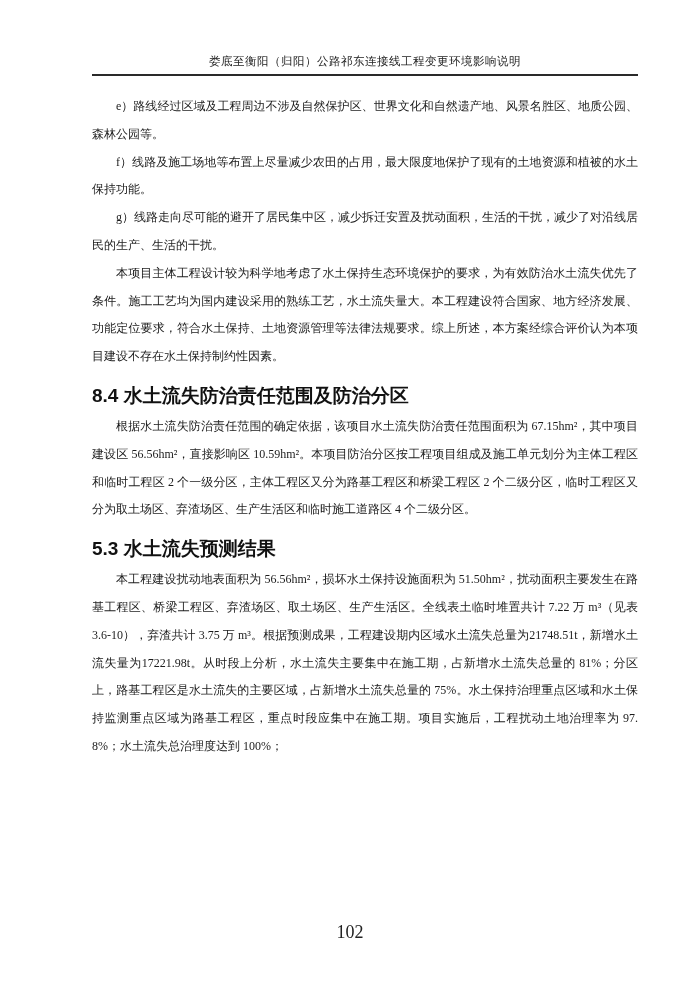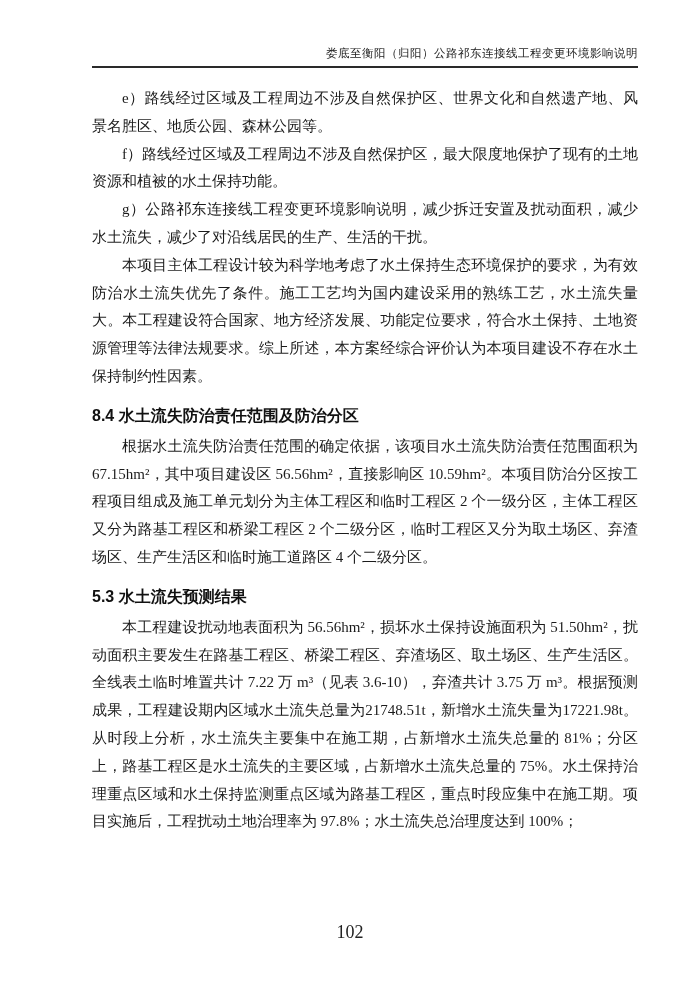--- a/index.html
+++ b/index.html
@@ -14,47 +14,48 @@
     background: #ffffff;
     color: #1b1b1b;
     font-family: "Liberation Serif", "DejaVu Serif", serif;
     box-sizing: border-box;
     overflow: hidden;
   }
   .running-header {
     padding: 46px 62px 0 92px;
   }
   .running-header .header-text {
-    text-align: right;
+    text-align: center;
     font-size: 11.5px;
     line-height: 15px;
     letter-spacing: 0.5px;
     color: #222222;
+    margin-top: 8px;
   }
   .running-header .header-rule {
     margin-top: 5px;
     border-bottom: 2px solid #2a2a2a;
     height: 0;
   }
   .doc-body {
     margin: 17px 62px 0 92px;
     text-align: justify;
   }
   .para {
     margin: 0;
-    font-size: 15px;
+    font-size: 12px;
     line-height: 27.8px;
     text-indent: 2em;
     word-break: break-all;
   }
   .heading {
     margin: 12px 0 4px 0;
     font-family: "Liberation Sans", "DejaVu Sans", sans-serif;
     font-weight: bold;
-    font-size: 16px;
+    font-size: 19px;
     line-height: 26px;
     color: #111111;
     text-indent: 0;
   }
   .page-number {
     position: absolute;
     left: 0;
     right: 0;
     top: 922px;
     text-align: center;
@@ -67,22 +68,22 @@
 
 <div class="page">
 
   <div class="running-header">
     <div class="header-text">娄底至衡阳（归阳）公路祁东连接线工程变更环境影响说明</div>
     <div class="header-rule"></div>
   </div>
 
   <div class="doc-body">
     <p class="para">e）路线经过区域及工程周边不涉及自然保护区、世界文化和自然遗产地、风景名胜区、地质公园、森林公园等。</p>
-    <p class="para">f）路线经过区域及工程周边不涉及自然保护区，最大限度地保护了现有的土地资源和植被的水土保持功能。</p>
-    <p class="para">g）公路祁东连接线工程变更环境影响说明，减少拆迁安置及扰动面积，减少水土流失，减少了对沿线居民的生产、生活的干扰。</p>
+    <p class="para">f）线路及施工场地等布置上尽量减少农田的占用，最大限度地保护了现有的土地资源和植被的水土保持功能。</p>
+    <p class="para">g）线路走向尽可能的避开了居民集中区，减少拆迁安置及扰动面积，生活的干扰，减少了对沿线居民的生产、生活的干扰。</p>
     <p class="para">本项目主体工程设计较为科学地考虑了水土保持生态环境保护的要求，为有效防治水土流失优先了条件。施工工艺均为国内建设采用的熟练工艺，水土流失量大。本工程建设符合国家、地方经济发展、功能定位要求，符合水土保持、土地资源管理等法律法规要求。综上所述，本方案经综合评价认为本项目建设不存在水土保持制约性因素。</p>
     <h2 class="heading">8.4 水土流失防治责任范围及防治分区</h2>
     <p class="para">根据水土流失防治责任范围的确定依据，该项目水土流失防治责任范围面积为 67.15hm²，其中项目建设区 56.56hm²，直接影响区 10.59hm²。本项目防治分区按工程项目组成及施工单元划分为主体工程区和临时工程区 2 个一级分区，主体工程区又分为路基工程区和桥梁工程区 2 个二级分区，临时工程区又分为取土场区、弃渣场区、生产生活区和临时施工道路区 4 个二级分区。</p>
     <h2 class="heading">5.3 水土流失预测结果</h2>
     <p class="para">本工程建设扰动地表面积为 56.56hm²，损坏水土保持设施面积为 51.50hm²，扰动面积主要发生在路基工程区、桥梁工程区、弃渣场区、取土场区、生产生活区。全线表土临时堆置共计 7.22 万 m³（见表 3.6-10），弃渣共计 3.75 万 m³。根据预测成果，工程建设期内区域水土流失总量为21748.51t，新增水土流失量为17221.98t。从时段上分析，水土流失主要集中在施工期，占新增水土流失总量的 81%；分区上，路基工程区是水土流失的主要区域，占新增水土流失总量的 75%。水土保持治理重点区域和水土保持监测重点区域为路基工程区，重点时段应集中在施工期。项目实施后，工程扰动土地治理率为 97.8%；水土流失总治理度达到 100%；</p>
   </div>
 
   <div class="page-number">102</div>
 
 </div>

